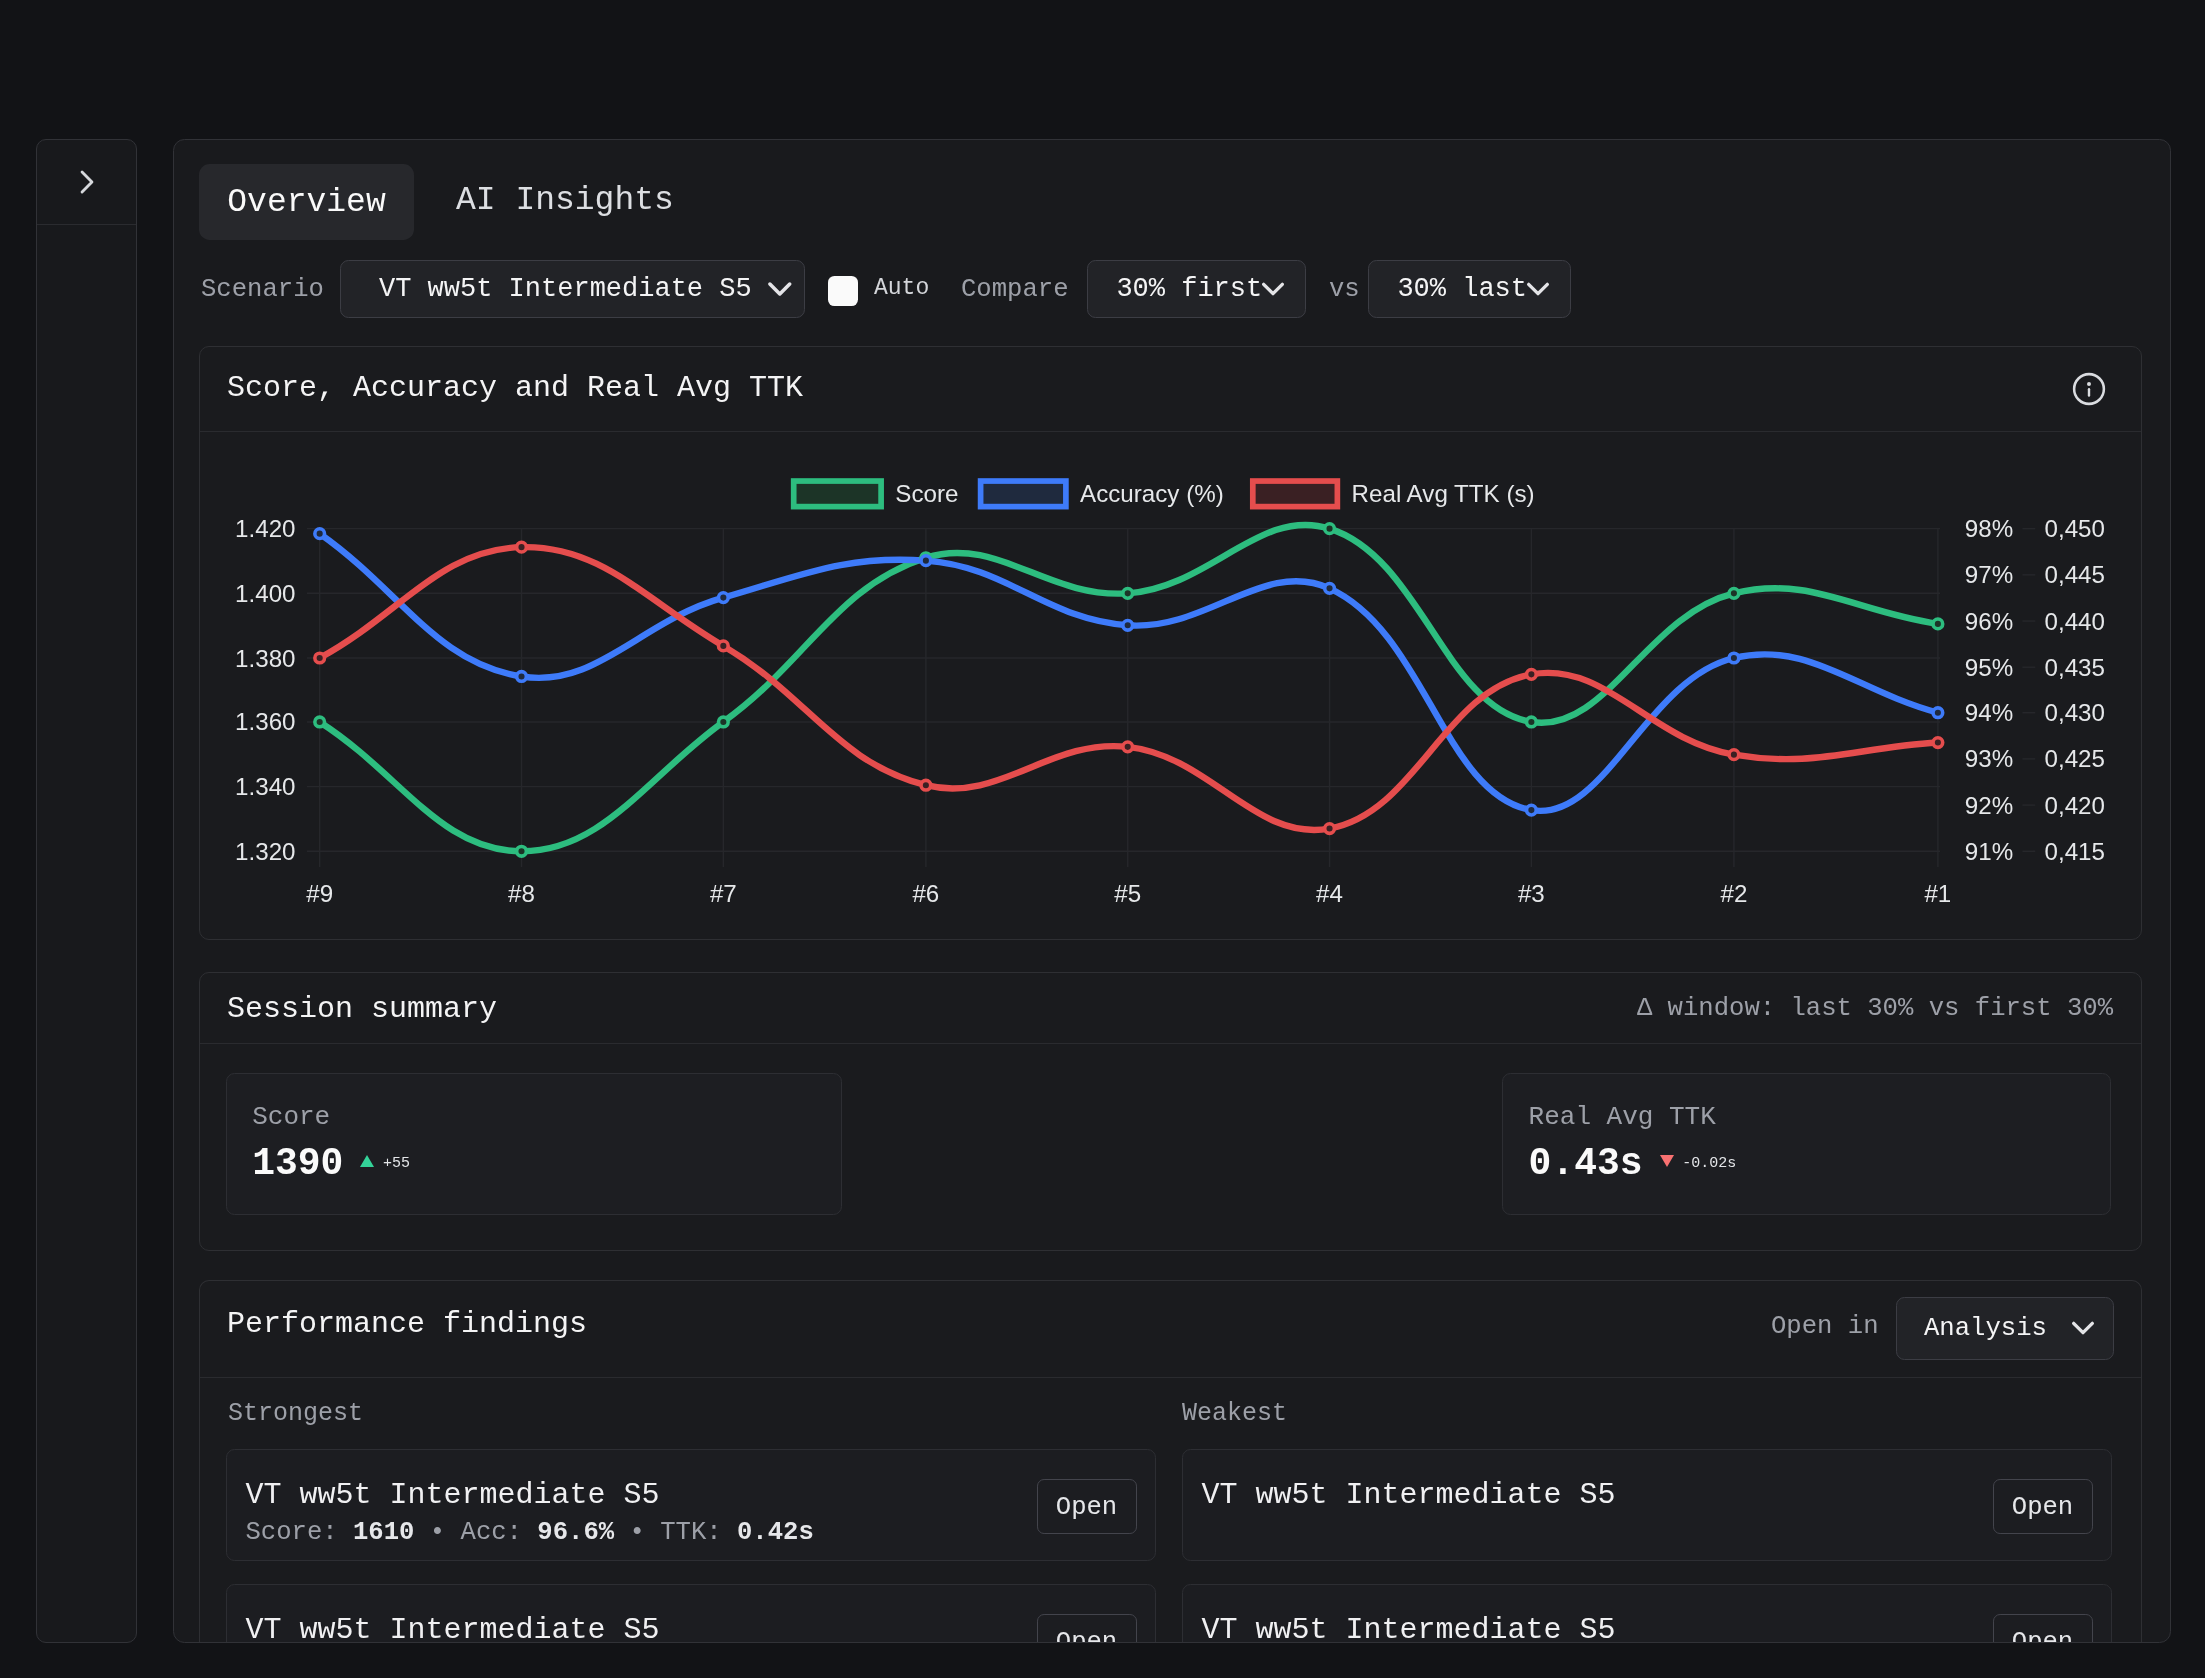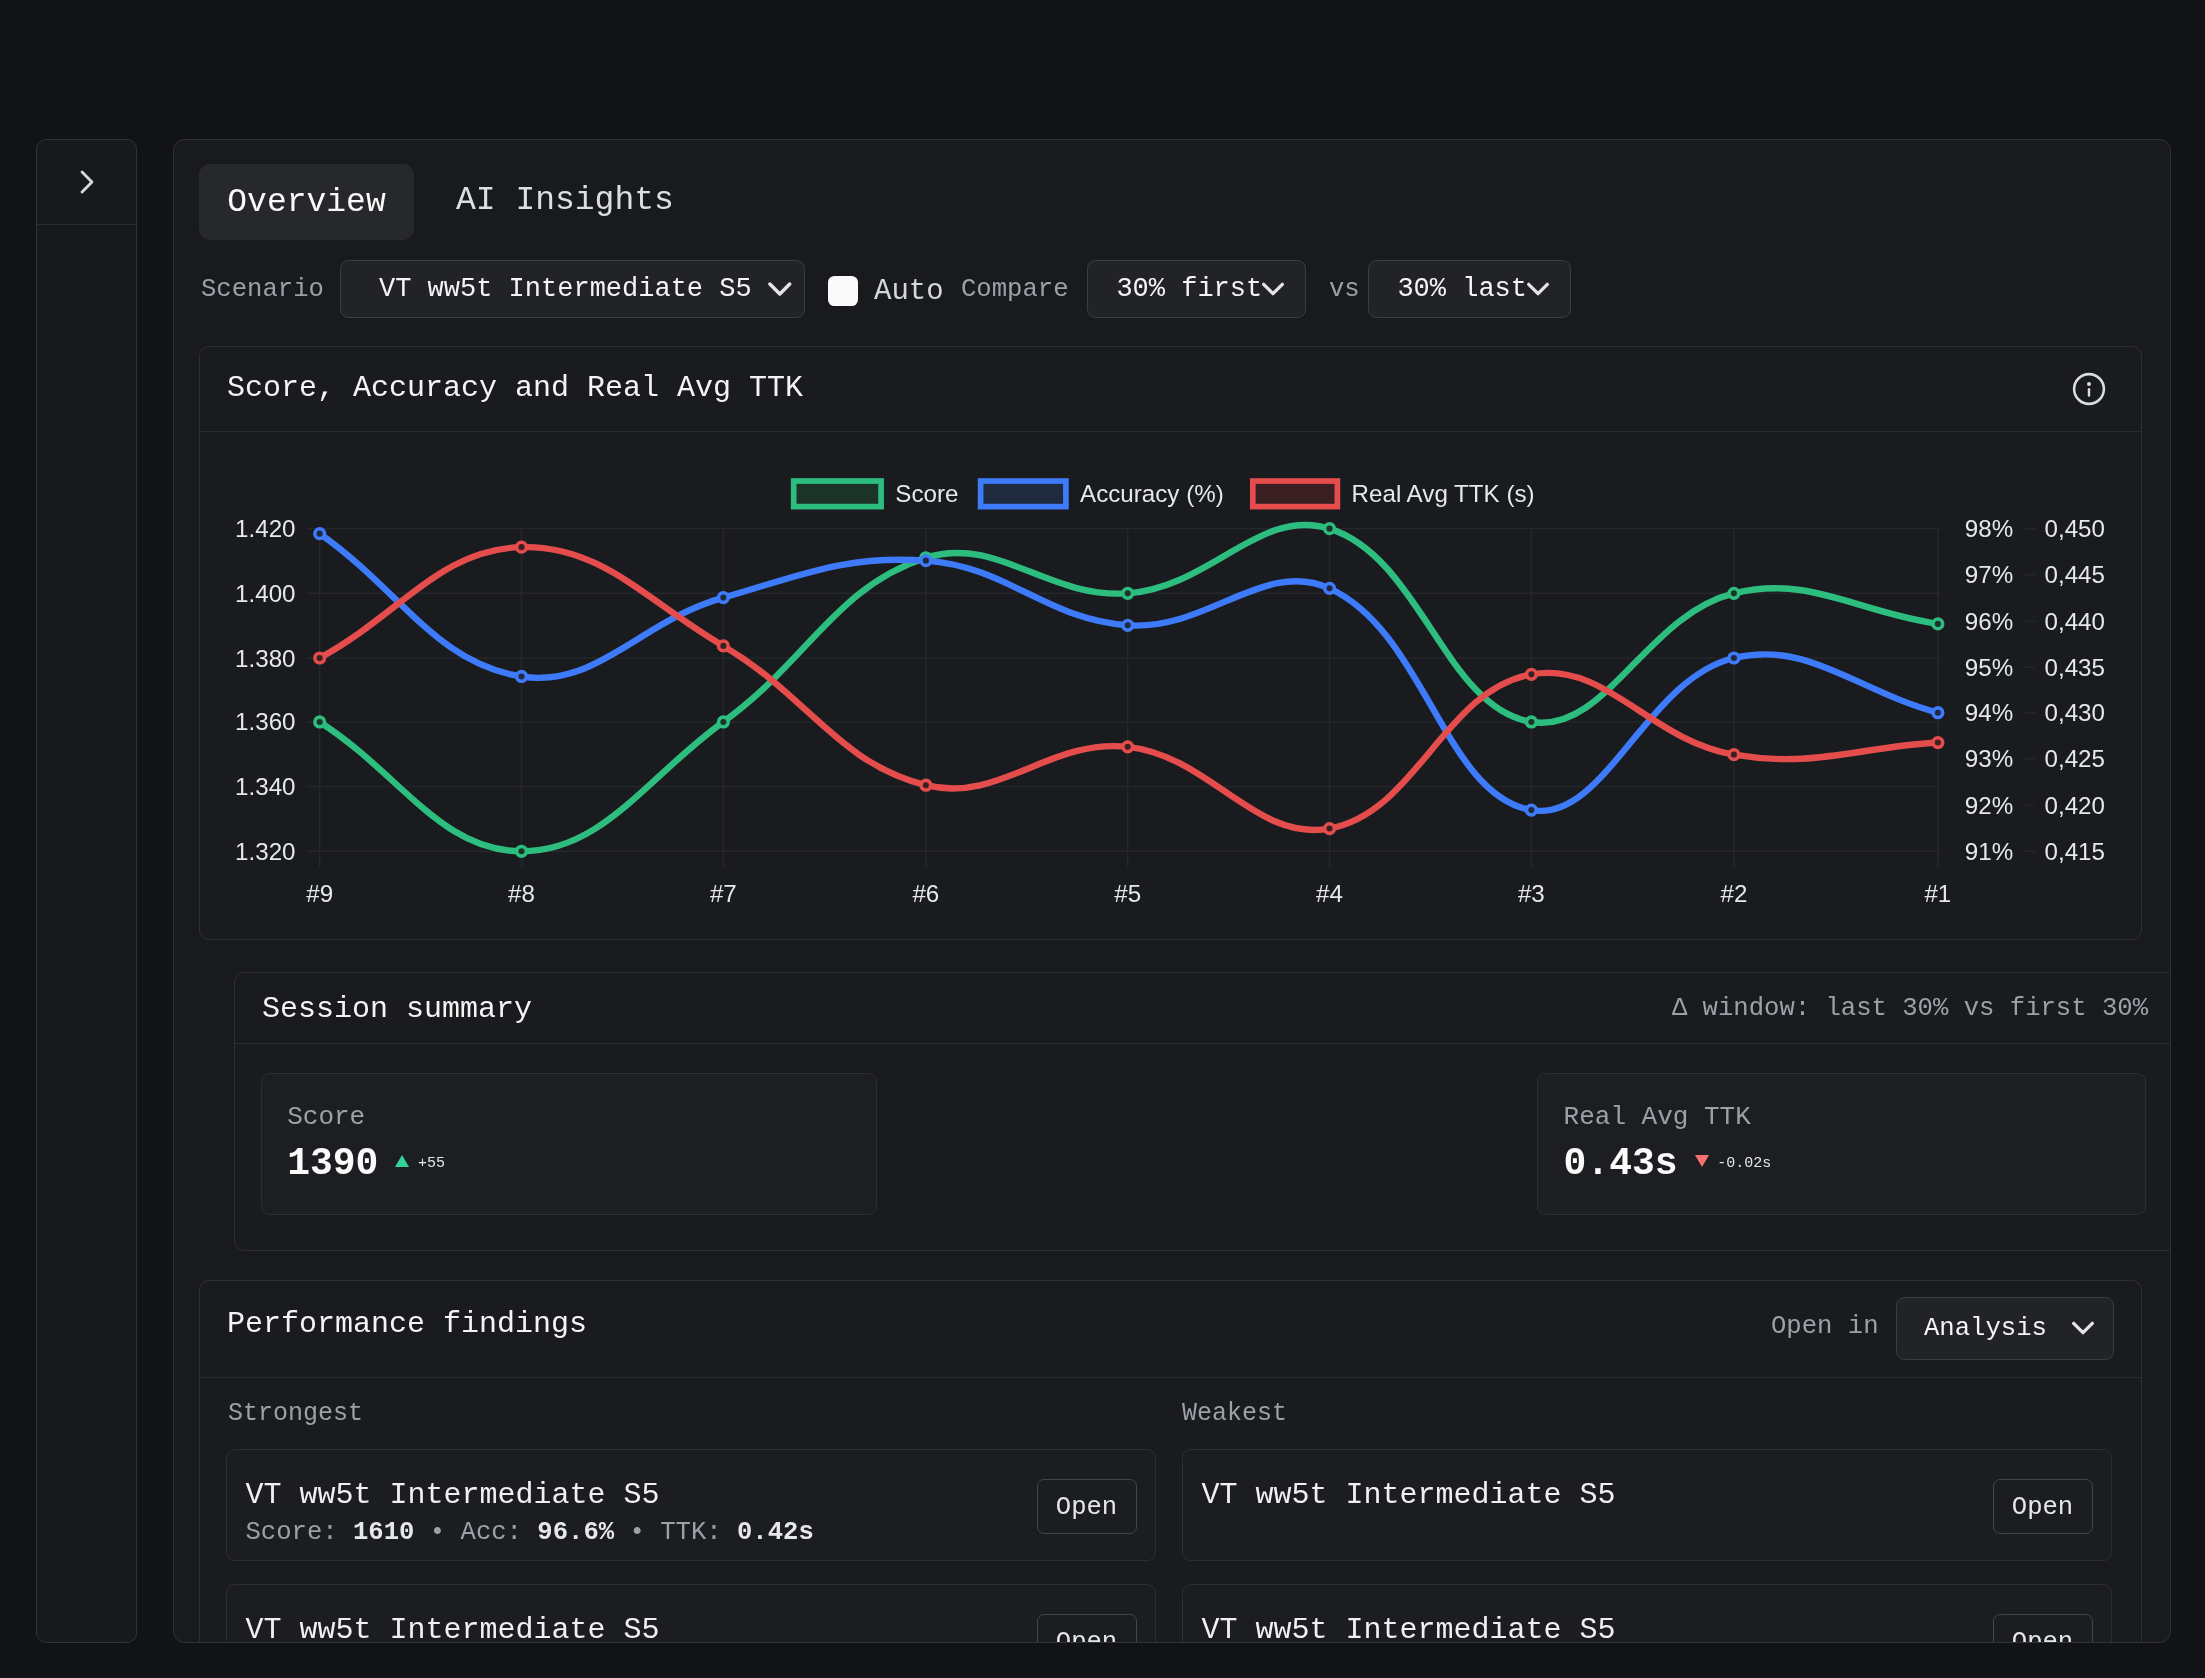--- a/index.html
+++ b/index.html
@@ -76,21 +76,21 @@
     <div id="tab-ai">AI Insights</div>
 
     <div class="abs lbl" style="left:27px; top:135px;">Scenario</div>
     <div class="sel" style="left:166px; top:120px; width:465px; height:58px;">
       <span style="left:38px;">VT ww5t Intermediate S5</span>
       <svg class="chevd" style="right:11.4px;" width="25.6" height="17" viewBox="0 0 36 24">
           <polyline points="4,5 18,19 32,5" fill="none" stroke="#e4e4e7" stroke-width="5" stroke-linecap="round" stroke-linejoin="round"></polyline>
         </svg>
     </div>
     <div class="abs" style="left:654px; top:136px; width:30px; height:30px; background:#fafafa; border-radius:6.4px;"></div>
-    <div class="abs" style="left:700px; top:135px; font-size:29px; color:#d4d6da;">Auto</div>
+    <div class="abs" style="left:700px; top:135px; font-size:23px; color:#d4d6da;">Auto</div>
     <div class="abs lbl" style="left:787px; top:135px;">Compare</div>
     <div class="sel" style="left:913px; top:120px; width:219px; height:58px;">
       <span style="left:28.4px;">30% first</span>
       <svg class="chevd" style="right:20px;" width="24" height="17" viewBox="0 0 36 24">
           <polyline points="4,5 18,19 32,5" fill="none" stroke="#e4e4e7" stroke-width="5" stroke-linecap="round" stroke-linejoin="round"></polyline>
         </svg>
     </div>
     <div class="abs lbl" style="left:1155px; top:135px;">vs</div>
     <div class="sel" style="left:1194px; top:120px; width:203px; height:58px;">
       <span style="left:28.4px;">30% last</span>
@@ -218,21 +218,21 @@
               <text x="1587" y="1270">#5</text>
               <text x="1871" y="1270">#4</text>
               <text x="2155" y="1270">#3</text>
               <text x="2440" y="1270">#2</text>
               <text x="2727" y="1270">#1</text>
             </g>
           </g>
       </svg>
     </div>
 
-    <div class="card" style="left:25px; top:832px; width:1943px; height:279px;margin-left:35px;">
+    <div class="card" style="left:25px; top:832px; width:1943px; height:279px;">
       <div class="card-hd" style="height:71px;"></div>
       <div class="card-title" style="top:18.5px;">Session summary</div>
       <div class="abs lbl" style="right:28px; top:20.6px;">Δ window: last 30% vs first 30%</div>
       <div class="statbox" style="left:25.6px; top:100px; width:616px; height:142px;">
         <div class="statlbl">Score</div>
         <div class="statval">1390<span class="delta up"><span class="tri u"></span>+55</span></div>
       </div>
       <div class="statbox" style="left:1302px; top:100px; width:609px; height:142px;">
         <div class="statlbl">Real Avg TTK</div>
         <div class="statval">0.43s<span class="delta down"><span class="tri d"></span>-0.02s</span></div>

